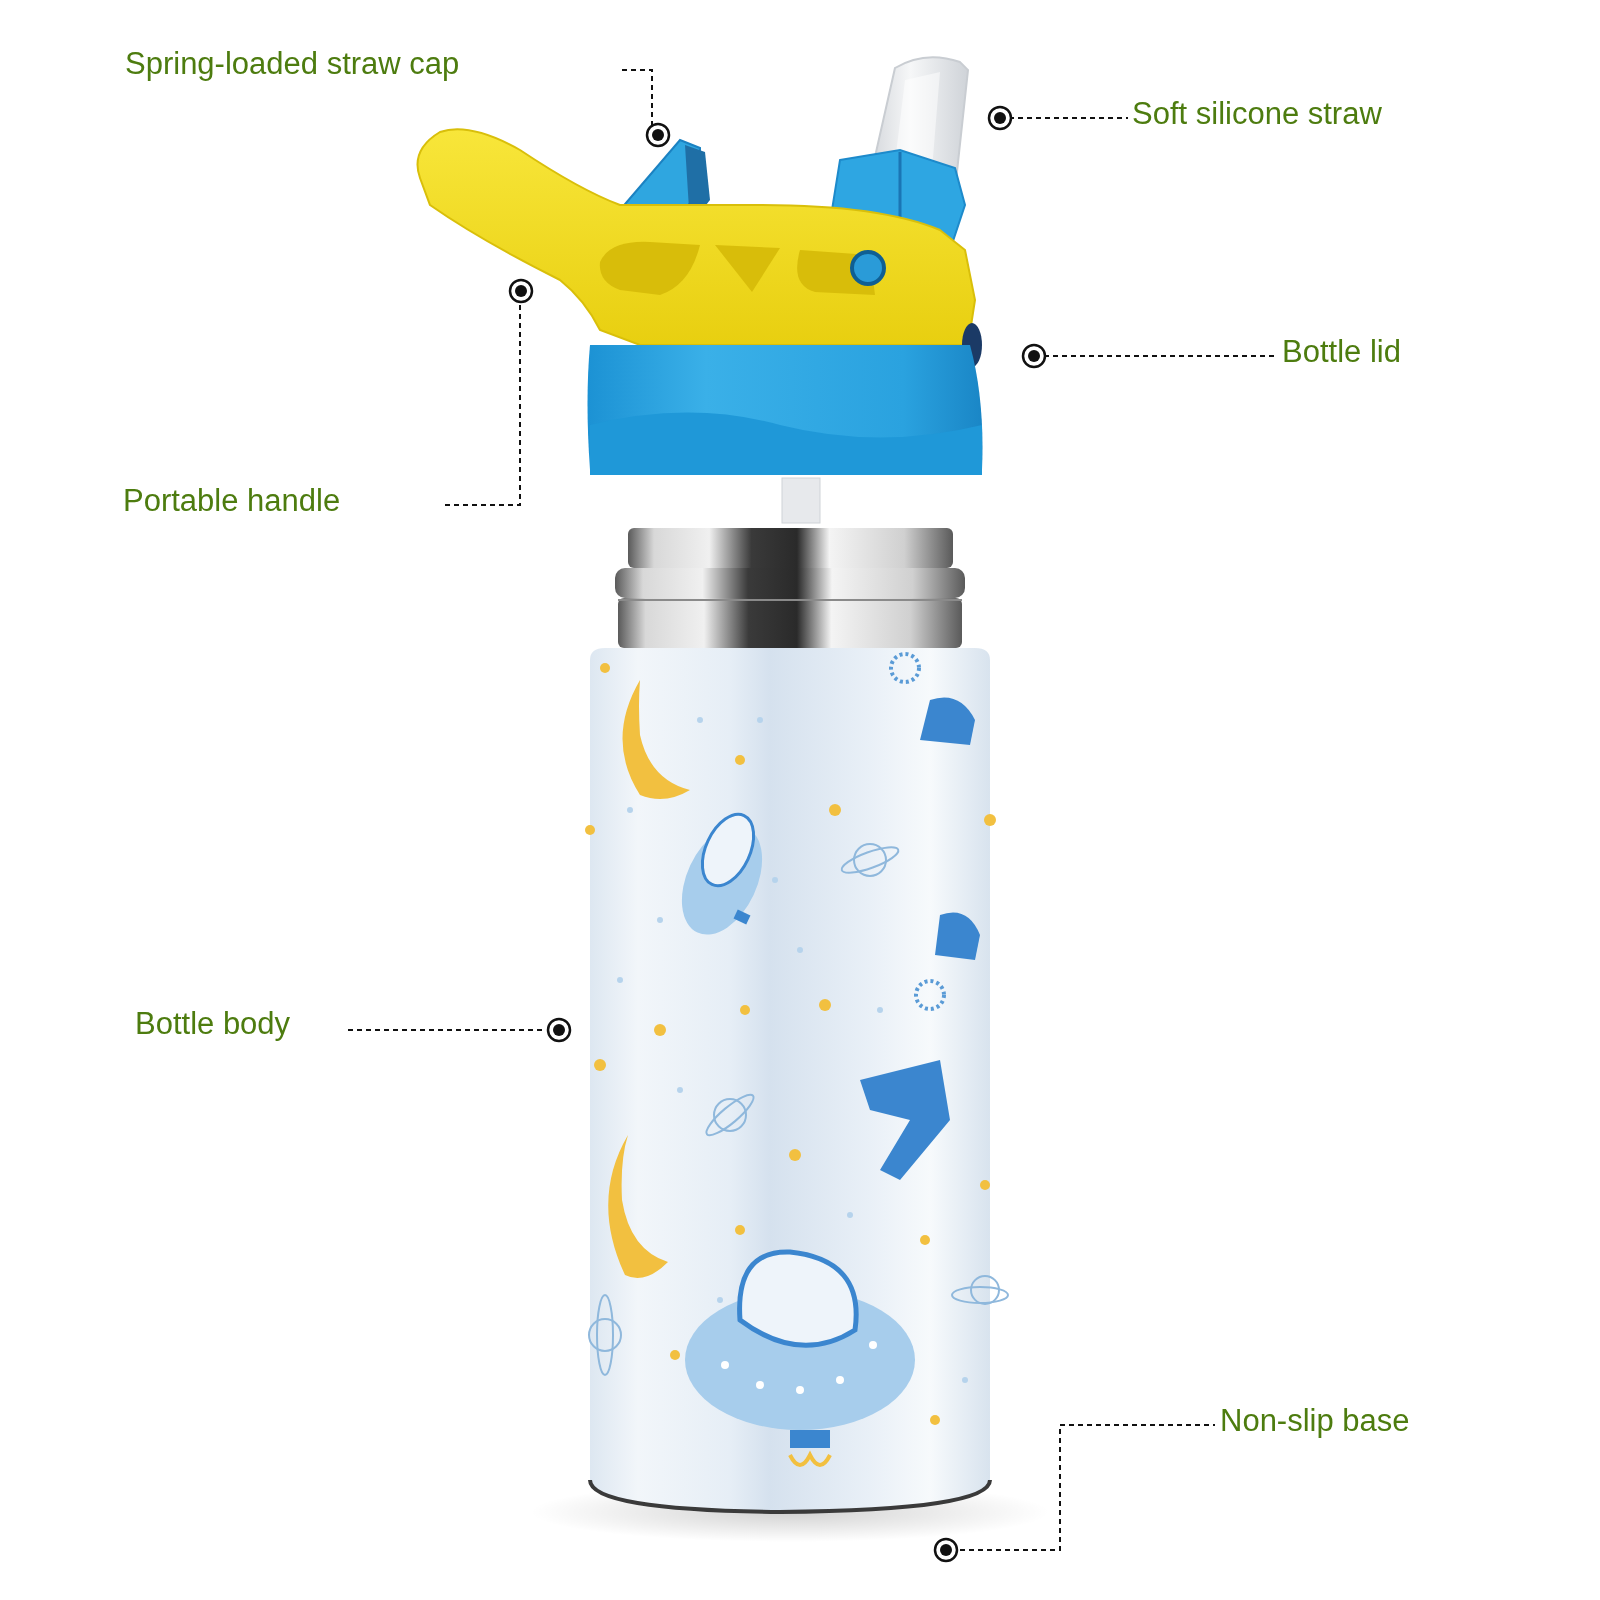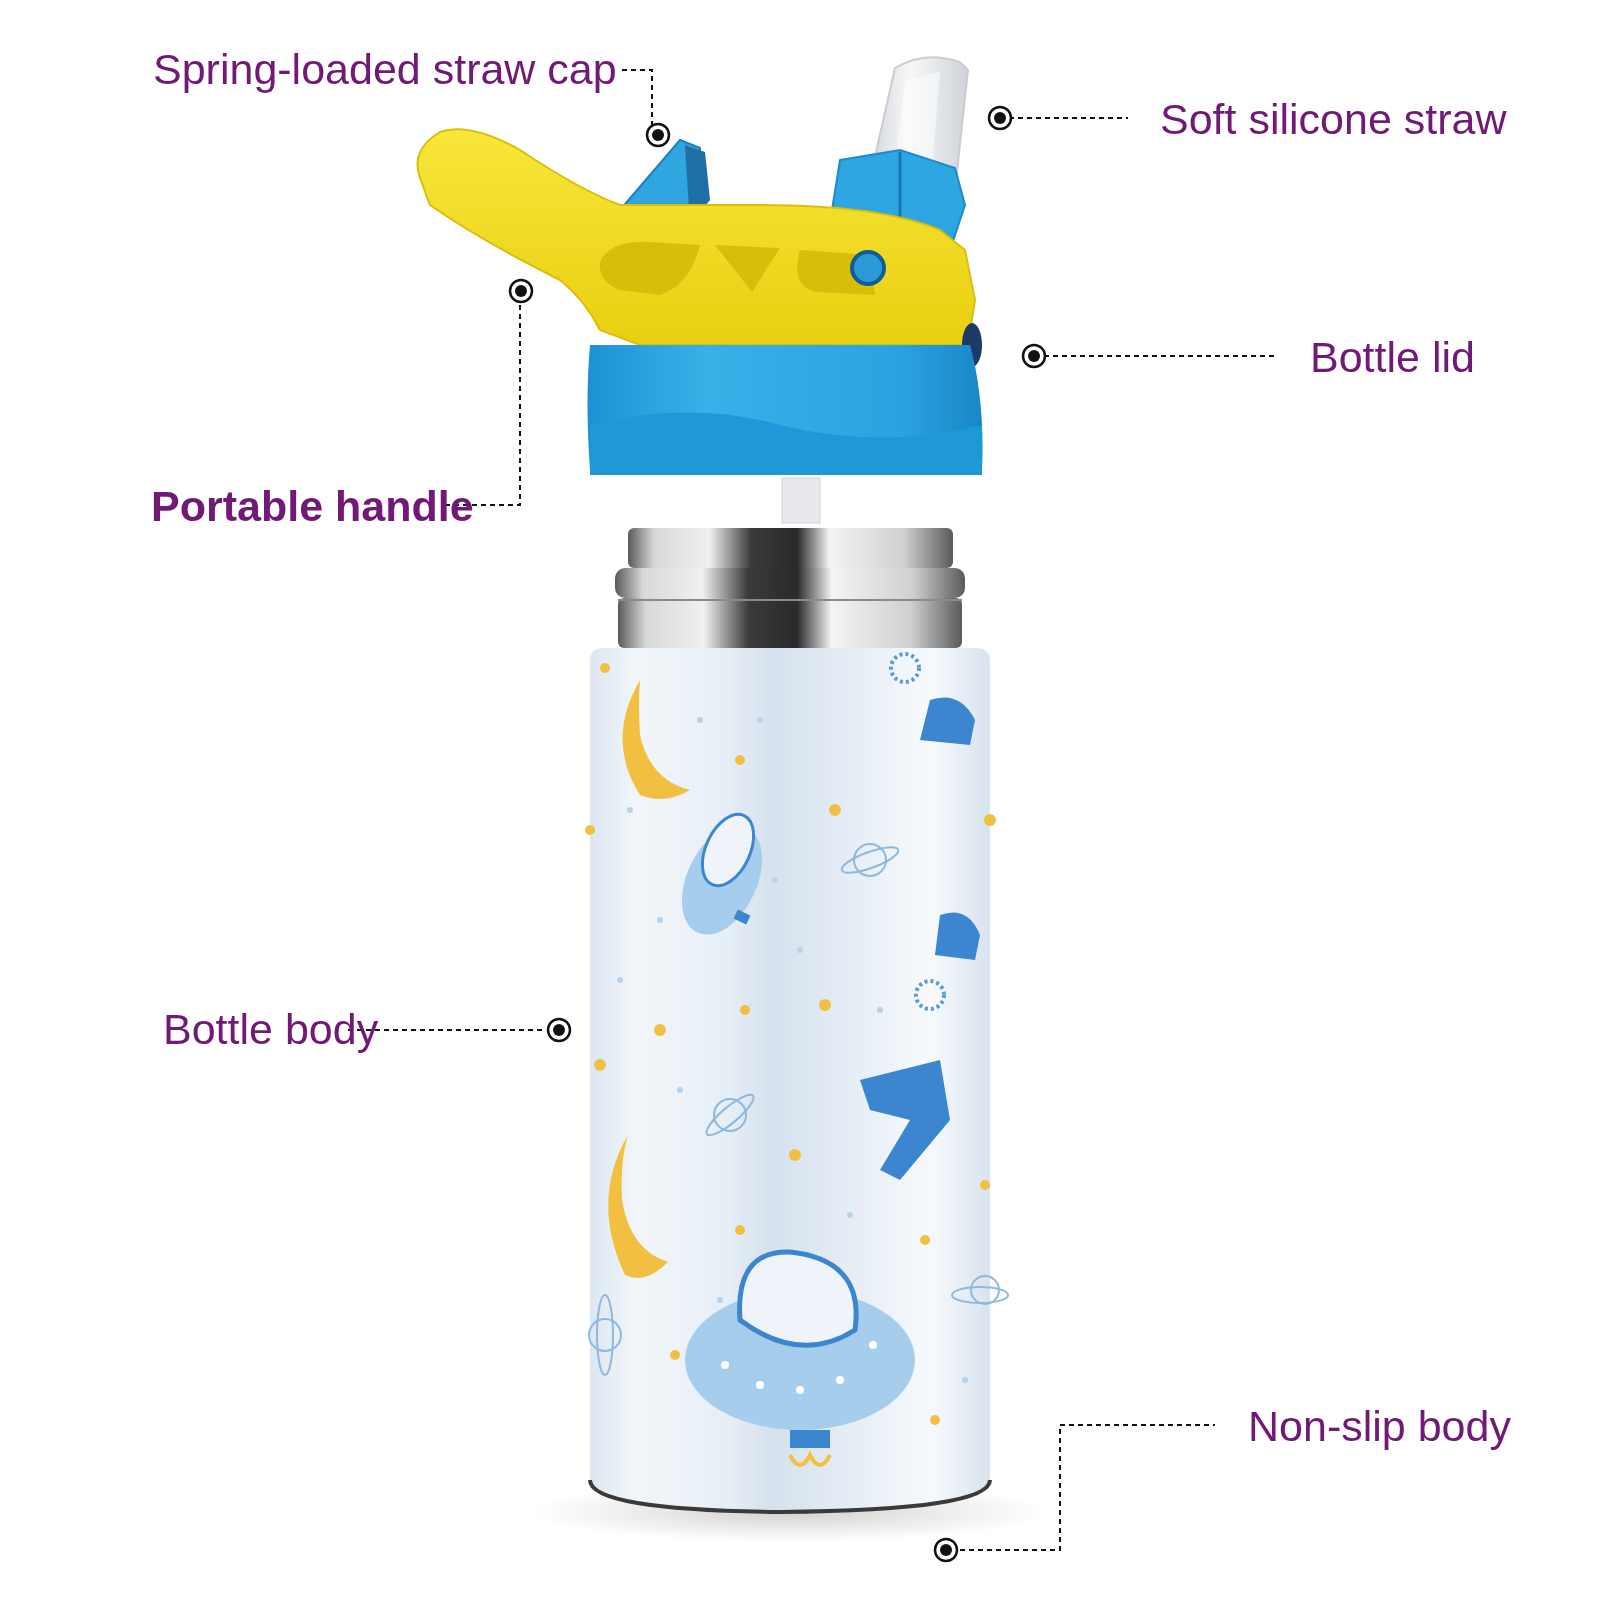--- a/index.html
+++ b/index.html
@@ -1,18 +1,18 @@
 <!DOCTYPE html>
 <html><head>
 <meta charset="utf-8">
 <style>
   html, body { margin: 0; padding: 0; background: #ffffff; }
   body { width: 1600px; height: 1600px; position: relative; overflow: hidden;
          font-family: "Liberation Sans", sans-serif; color: #111; }
-  .label { position: absolute; font-size: 43px; line-height: 1; white-space: nowrap; color: #701a75; margin-left: 28px; }
+  .label { position: absolute; font-size: 31px; line-height: 1; white-space: nowrap; color: #4d7c0f; }
   svg.canvas { position: absolute; left: 0; top: 0; }
 </style>
 </head>
 <body>
 
 <svg class="canvas" width="1600" height="1600" viewBox="0 0 1600 1600">
   <defs>
     <linearGradient id="steelGrad" x1="0" x2="1" y1="0" y2="0">
       <stop offset="0" stop-color="#5a5a5a"></stop>
       <stop offset="0.08" stop-color="#d8d8d8"></stop>
@@ -214,15 +214,15 @@
     <g>
         <circle cx="946" cy="1550" r="11" fill="#fff" stroke="#111" stroke-width="2.5"></circle>
         <circle cx="946" cy="1550" r="6" fill="#111"></circle>
       </g>
   </g>
 </svg>
 
 <div class="label" style="left:125px; top:48px;">Spring-loaded straw cap</div>
 <div class="label" style="left:1132px; top:98px;text-align:right;">Soft silicone straw</div>
 <div class="label" style="left:1282px; top:336px;">Bottle lid</div>
-<div class="label" style="left:123px; top:485px;font-weight:bold;">Portable handle</div>
+<div class="label" style="left:123px; top:485px;">Portable handle</div>
 <div class="label" style="left:135px; top:1008px;">Bottle body</div>
-<div class="label" style="left:1220px; top:1405px;">Non-slip body</div>
+<div class="label" style="left:1220px; top:1405px;">Non-slip base</div>
 
 </body></html>

